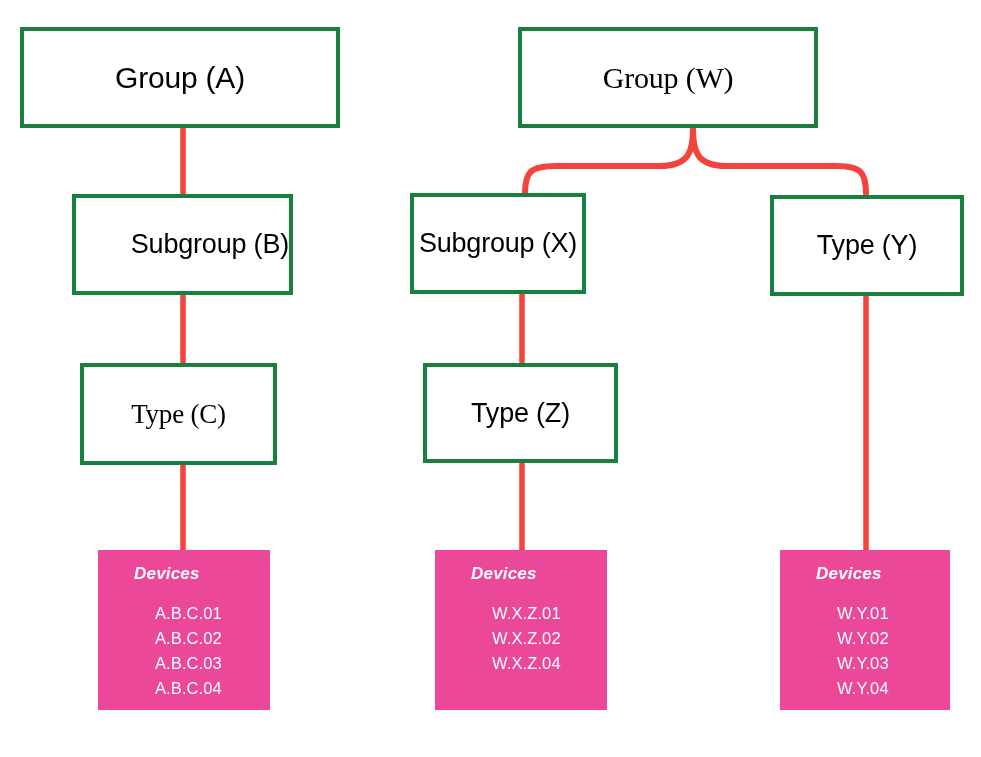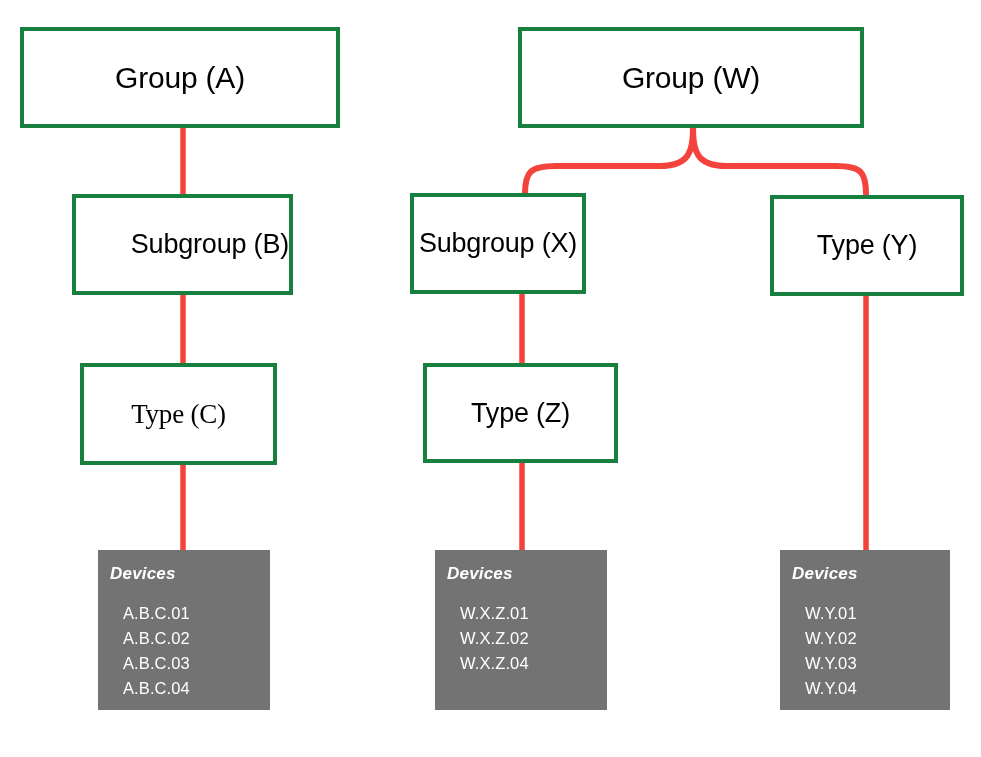--- a/index.html
+++ b/index.html
@@ -43,35 +43,35 @@
     line-height: 1;
     white-space: nowrap;
     letter-spacing: -0.2px;
   }
   .node.big .node-label {
     font-size: 30px;
   }
   .devices {
     position: absolute;
     box-sizing: border-box;
-    background: #737373;
+    background: #ec4899;
     z-index: 3;
-    padding: 14px 0 0 12px;
+    padding: 14px 0 0 36px;
   }
   .devices-title {
     color: #ffffff;
     font-size: 17px;
     font-weight: bold;
     font-style: italic;
     line-height: 1.15;
     margin-bottom: 17px;
     letter-spacing: 0.2px;
   }
   .devices-list {
-    margin: 0;
+    margin: 8px;
     padding: 0 0 0 13px;
     list-style: none;
   }
   .devices-list li {
     color: #ffffff;
     font-size: 16.5px;
     line-height: 25px;
     letter-spacing: 0.1px;
     white-space: nowrap;
   }
@@ -102,21 +102,21 @@
 
     <line x1="522" y1="460" x2="522" y2="553" stroke="#f4433c" stroke-width="5.5"></line>
 
     <line x1="866" y1="293" x2="866" y2="553" stroke="#f4433c" stroke-width="5.5"></line>
   </svg>
 
   <div class="node big" style="left: 20px; top: 27px; width: 320px; height: 101px;">
     <span class="node-label">Group (A)</span>
   </div>
 
-  <div class="node big" style="left: 518px; top: 27px; width: 346px; height: 101px;">
+  <div class="node big" style="left: 518px; top: 27px; width: 300px; height: 101px; font-family: Liberation Serif, serif;">
     <span class="node-label">Group (W)</span>
   </div>
 
   <div class="node" style="left: 72px; top: 194px; width: 221px; height: 101px; justify-content: flex-end;">
     <span class="node-label">Subgroup (B)</span>
   </div>
 
   <div class="node" style="left: 410px; top: 193px; width: 176px; height: 101px;">
     <span class="node-label">Subgroup (X)</span>
   </div>

